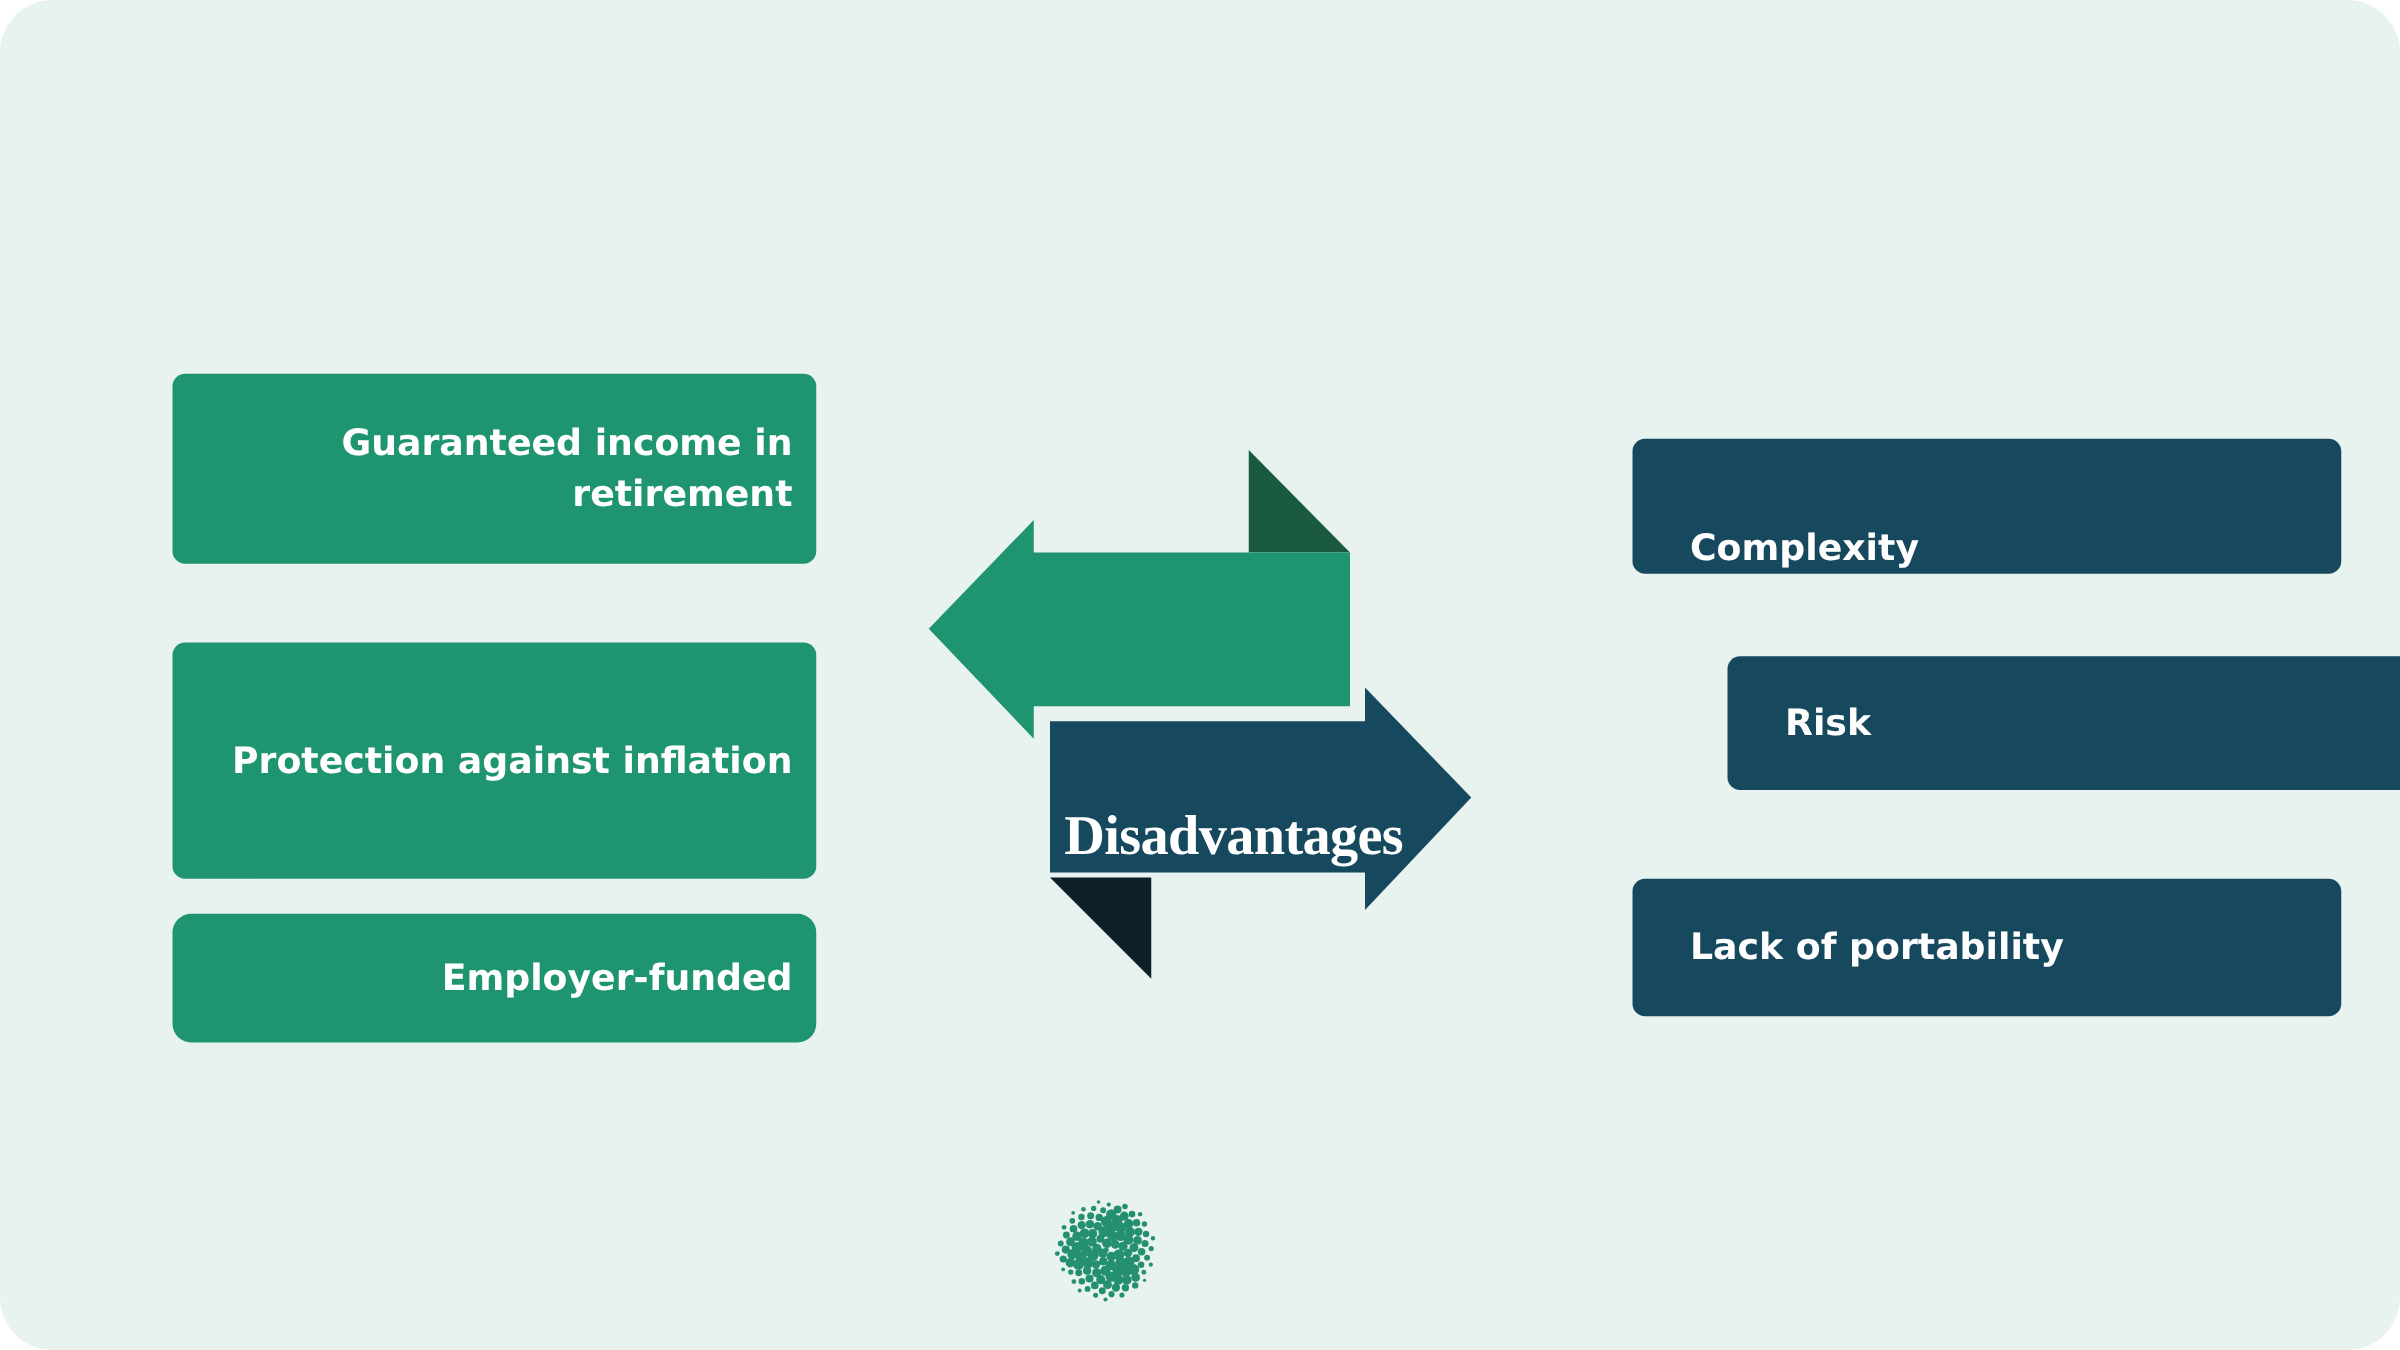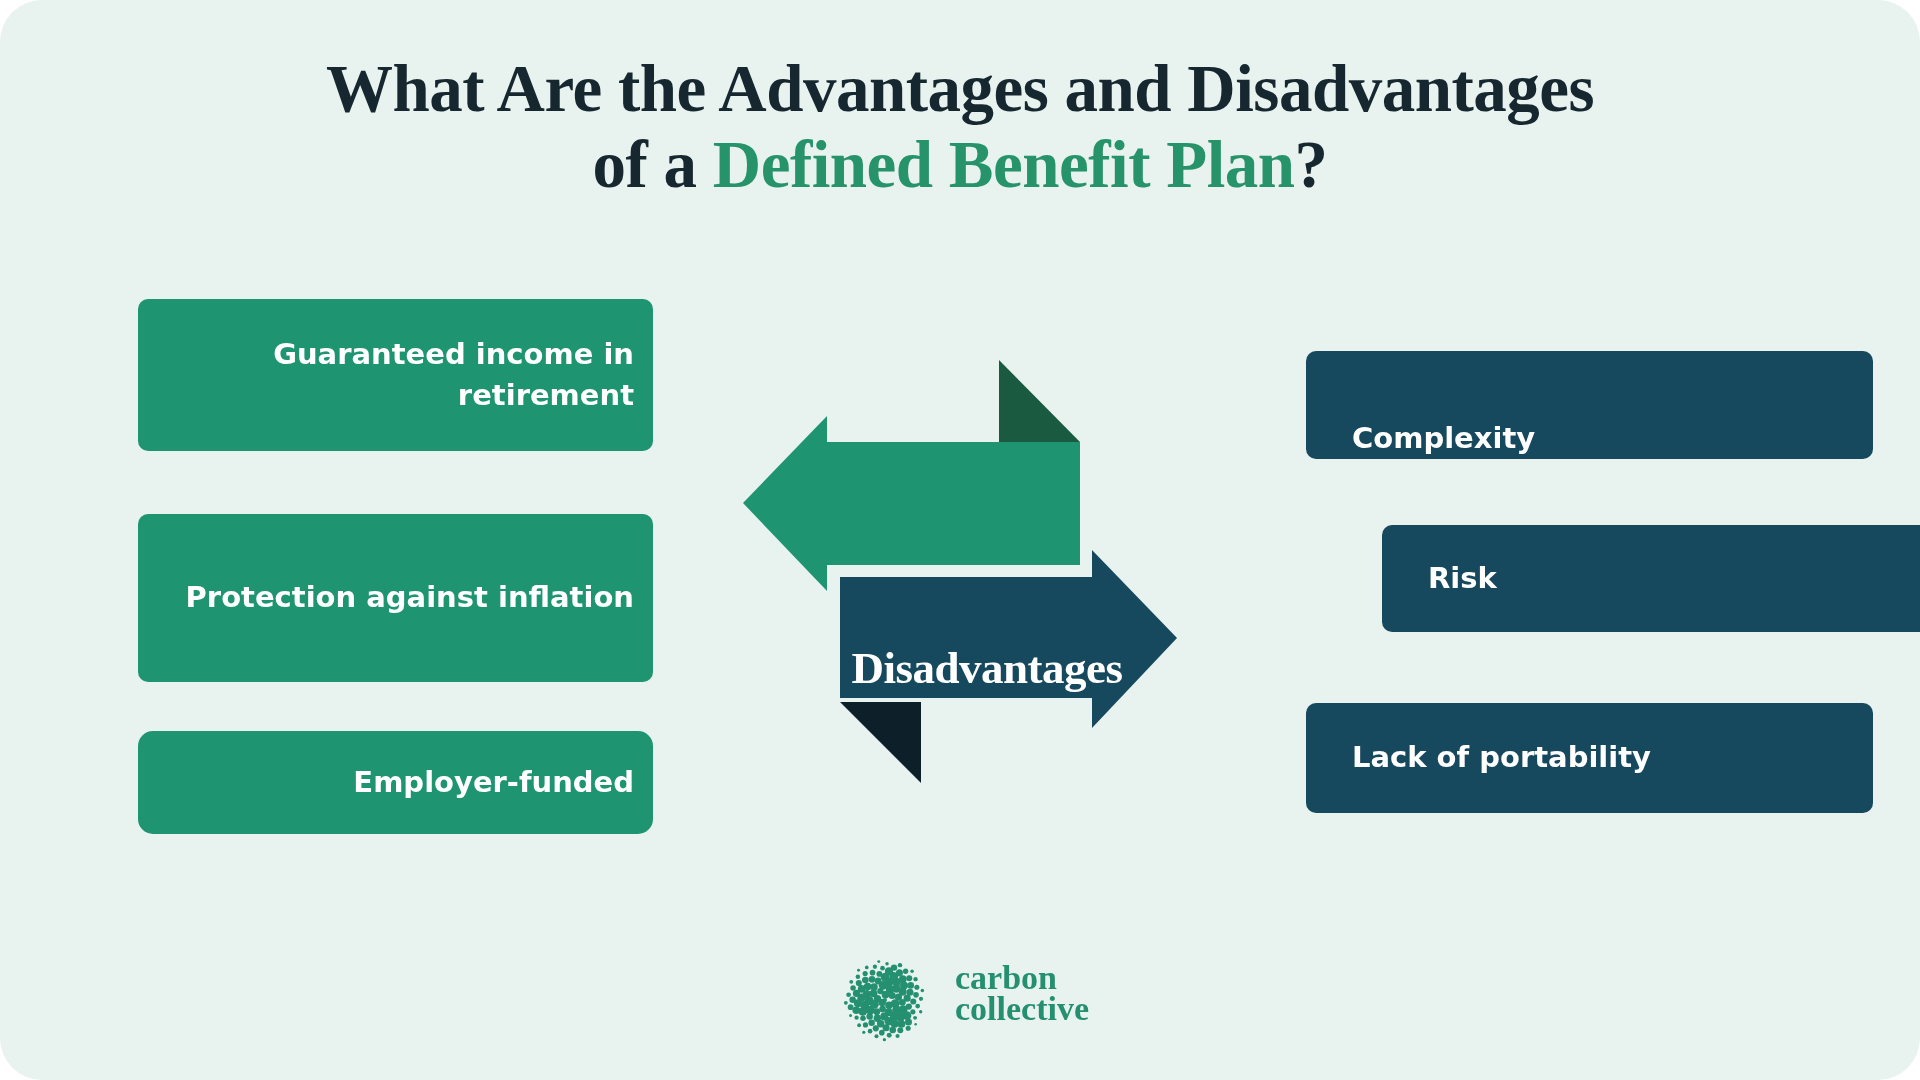--- a/index.html
+++ b/index.html
@@ -18,21 +18,21 @@
   .title .hl{color:var(--title-green,#27936b);}
   
   .box{
     position:absolute;display:flex;align-items:center;
     border-radius:10px;color:#fff;
     font-family:"DejaVu Sans",sans-serif;font-weight:bold;font-size:29px;line-height:1.42;
   }
   .box.green{background:var(--green,#1f9470);justify-content:flex-end;text-align:right;padding:0 19px;}
   .box.teal{background:var(--teal,#174a5e);justify-content:flex-start;text-align:left;padding:0 46px;}
   .adv1{left:138px;top:299px;width:477px;height:152px;}
-  .adv2{left:138px;top:514px;width:477px;height:168px;}
+  .adv2{left:138px;top:514px;width:477px;height:189px;}
   .adv3{left:138px;top:731px;width:477px;height:103px;border-radius:15px;}
   .dis1{left:1306px;top:351px;width:475px;height:108px;align-items:flex-end;}
   .dis2{left:1382px;top:525px;width:475px;height:107px;}
   .dis3{left:1306px;top:703px;width:475px;height:110px;}
   
   .arrows-svg{position:absolute;left:700px;top:340px;width:500px;height:460px;}
   .arrows-svg .green-shape{fill:var(--green,#1f9470);}
   .arrows-svg .darkgreen-shape{fill:var(--dark-green,#1a5a40);}
   .arrows-svg .teal-shape{fill:var(--teal,#174a5e);}
   .arrows-svg .navy-shape{fill:var(--navy,#0d202a);}
@@ -51,24 +51,20 @@
     margin-left:26px;margin-top:6px;
     font-family:"Liberation Serif",serif;font-weight:bold;
     font-size:34px;line-height:31px;color:var(--logo-green,#2b9370);
   }
 </style>
 </head>
 <body>
 
 <div class="card">
 
-  <div class="title">
-    <div>What Are the Advantages and Disadvantages</div>
-    <div><span>of a </span><span class="hl">Defined Benefit Plan</span><span>?</span></div>
-  </div>
 
   <div class="box green adv1">
     <span>Guaranteed income in retirement</span>
   </div>
   <div class="box green adv2">
     <span>Protection against inflation</span>
   </div>
   <div class="box green adv3">
     <span>Employer-funded</span>
   </div>
@@ -197,19 +193,15 @@
         <circle cx="-33.75" cy="-18.16" r="1.90"></circle>
         <circle cx="37.34" cy="-9.45" r="1.75"></circle>
         <circle cx="-21.25" cy="32.35" r="1.60"></circle>
         <circle cx="-6.21" cy="-38.39" r="1.45"></circle>
         <circle cx="30.66" cy="24.23" r="1.31"></circle>
         <circle cx="-39.16" cy="2.86" r="1.92"></circle>
         <circle cx="27.07" cy="-28.70" r="1.77"></circle>
         <circle cx="-0.58" cy="39.63" r="1.63"></circle>
         <circle cx="-26.46" cy="-29.75" r="1.49"></circle>
       </svg>
-    <div class="logo-text">
-      <div>carbon</div>
-      <div>collective</div>
-    </div>
   </div>
 
 </div>
 
 </body></html>

